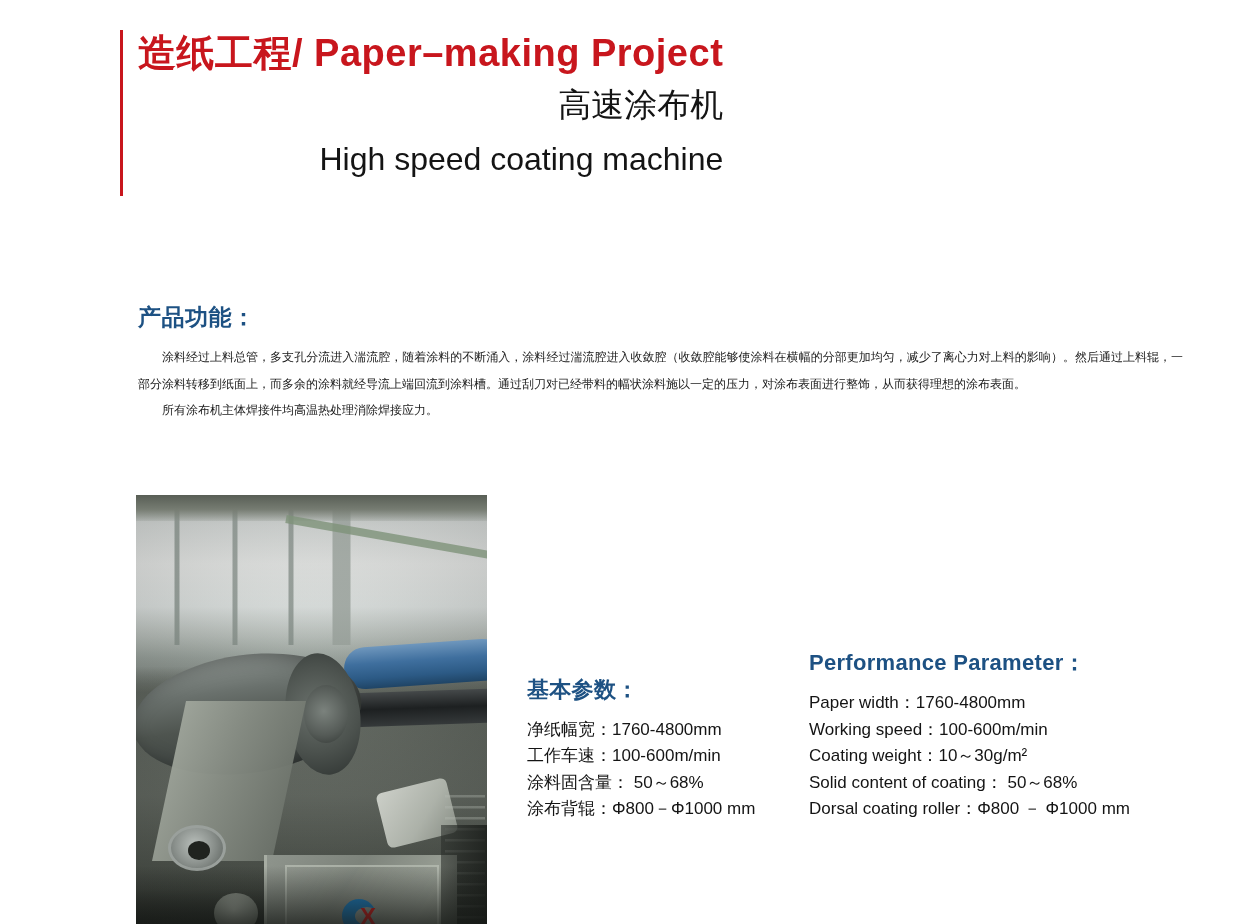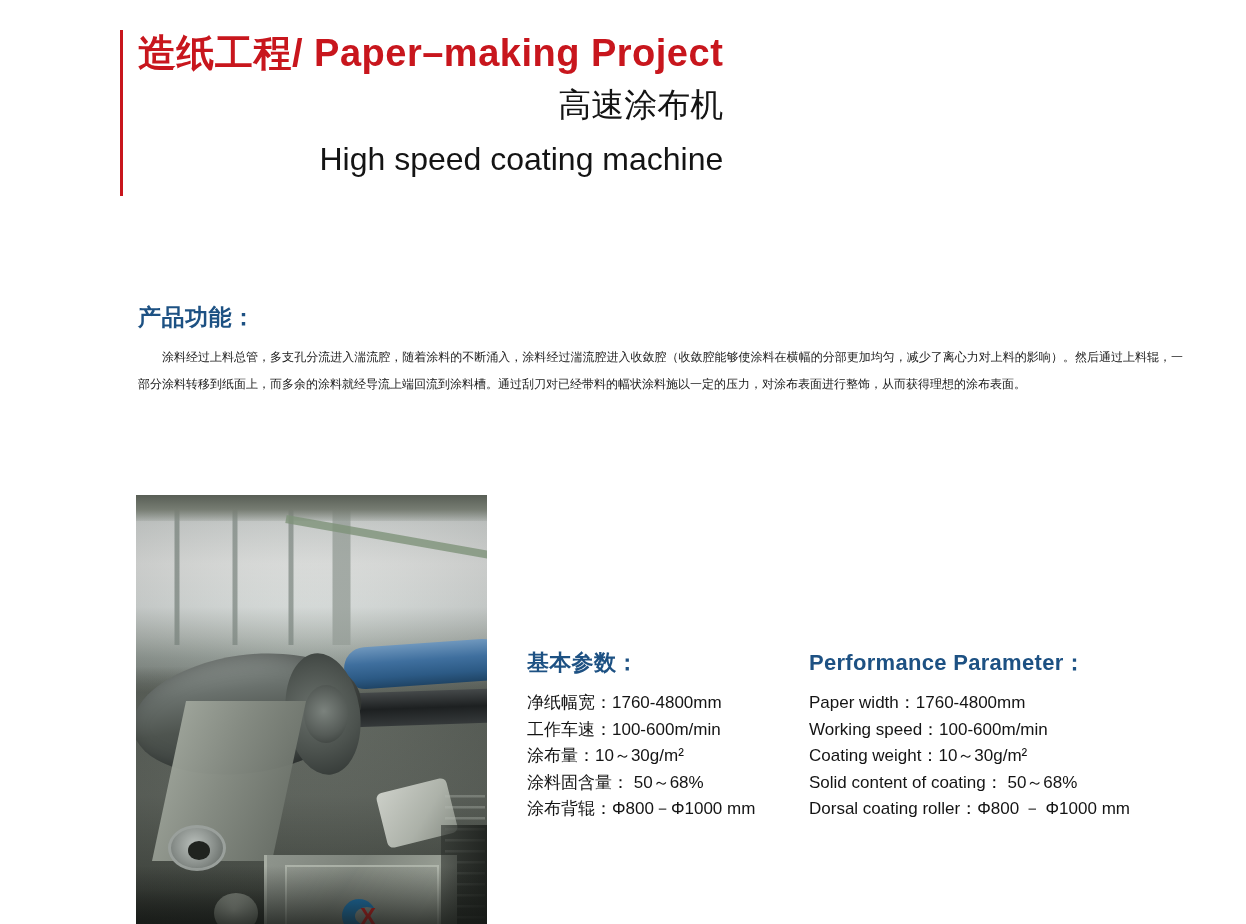--- a/index.html
+++ b/index.html
@@ -346,20 +346,21 @@
     <div class="title-zh-en">造纸工程/ Paper–making Project</div>
     <div class="subtitle-zh">高速涂布机</div>
     <div class="subtitle-en">High speed coating machine</div>
   </div>
 </div>
 
 <div id="function-section">
   <div class="section-heading">产品功能：</div>
   <div id="function-body">
     <p>涂料经过上料总管，多支孔分流进入湍流腔，随着涂料的不断涌入，涂料经过湍流腔进入收敛腔（收敛腔能够使涂料在横幅的分部更加均匀，减少了离心力对上料的影响）。然后通过上料辊，一部分涂料转移到纸面上，而多余的涂料就经导流上端回流到涂料槽。通过刮刀对已经带料的幅状涂料施以一定的压力，对涂布表面进行整饰，从而获得理想的涂布表面。</p>
+    <p>所有涂布机主体焊接件均高温热处理消除焊接应力。</p>
   </div>
 </div>
 
 <div id="photo">
   <div id="photo-canvas"></div>
   <div id="photo-windows"></div>
   <div id="photo-beam"></div>
   <div id="photo-girder"></div>
   <div id="photo-blue-roller"></div>
   <div id="photo-shaft"></div>
@@ -386,21 +387,20 @@
   <div id="photo-floor"></div>
 </div>
 
 <div id="params">
   <div class="param-cols">
     <div class="param-col-zh">
       <div class="param-title">基本参数：</div>
       <ul class="param-list">
         <li>净纸幅宽：1760-4800mm</li>
         <li>工作车速：100-600m/min</li>
-        <li>涂布量：10～30g/m²</li>
         <li>涂料固含量： 50～68%</li>
         <li>涂布背辊：Φ800－Φ1000 mm</li>
       </ul>
     </div>
     <div class="param-col-en">
       <div class="param-title">Performance Parameter：</div>
       <ul class="param-list">
         <li>Paper width：1760-4800mm</li>
         <li>Working speed：100-600m/min</li>
         <li>Coating weight：10～30g/m²</li>

